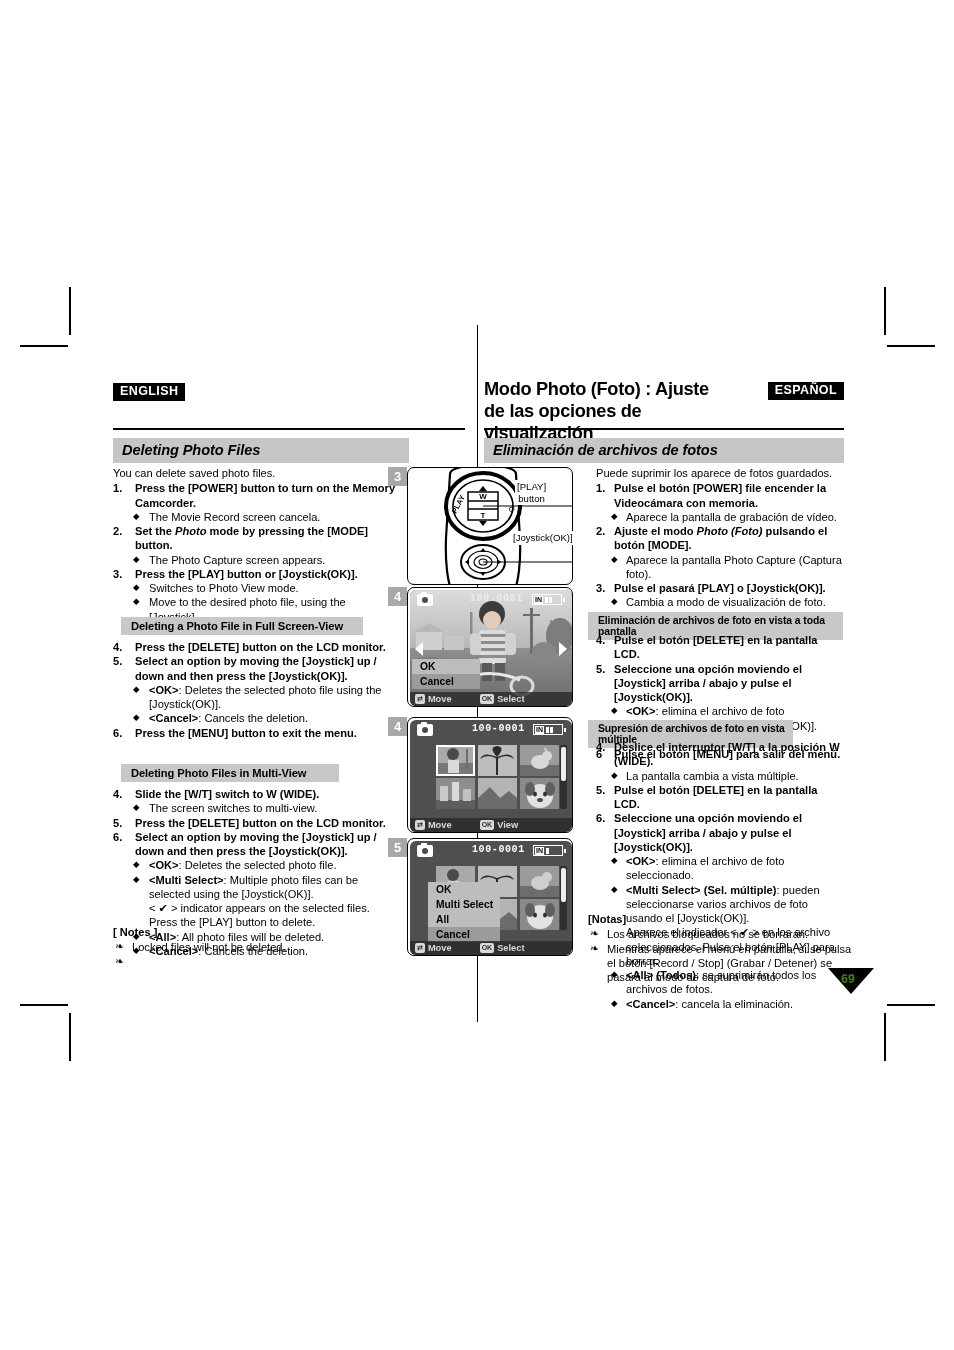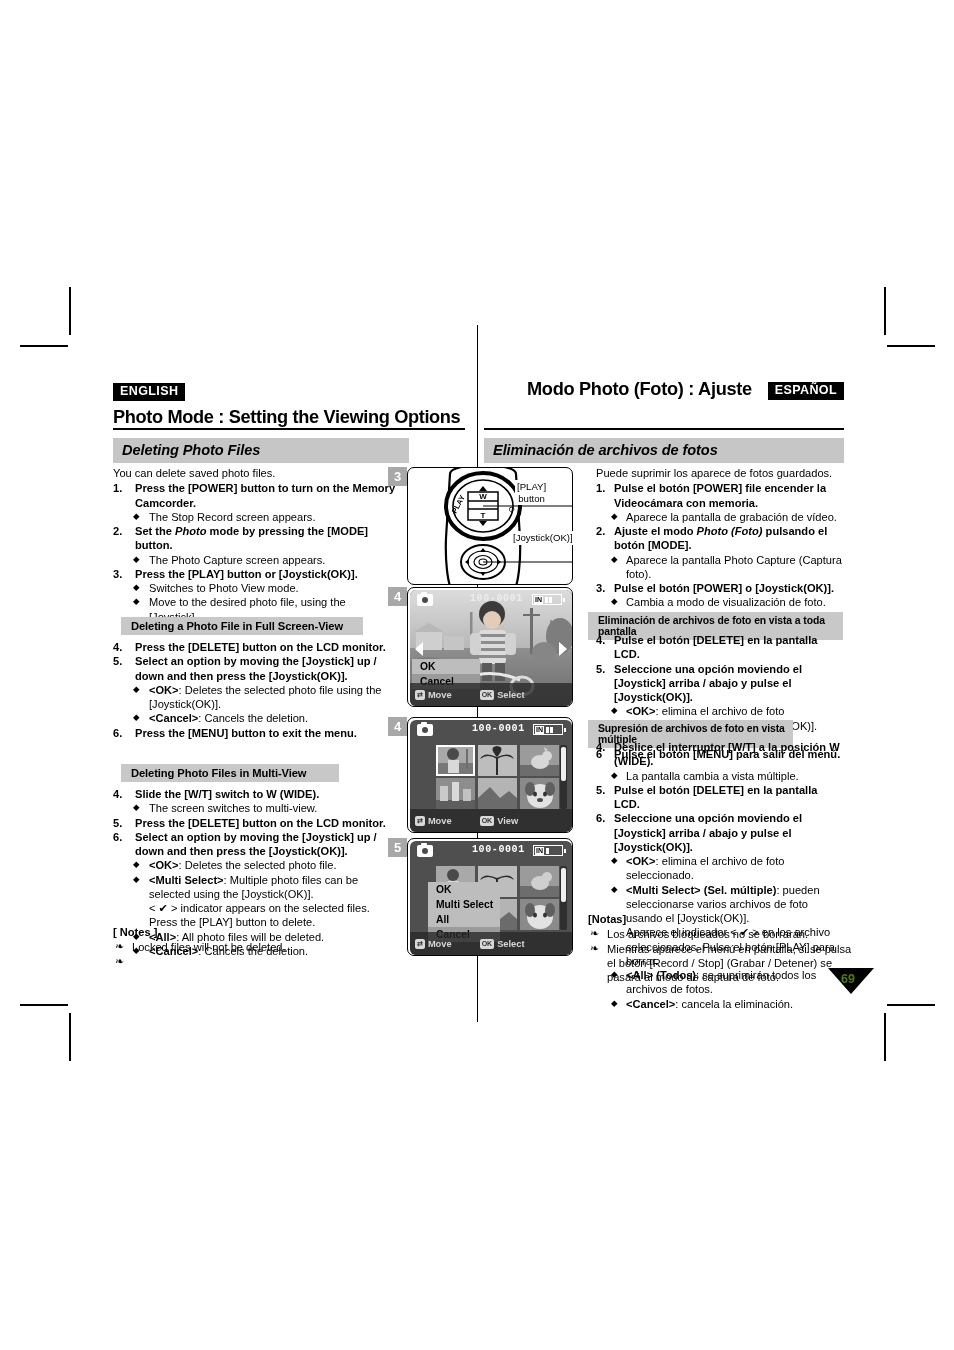--- a/index.html
+++ b/index.html
@@ -40,21 +40,20 @@
   .hdr-es {
     position: absolute; left: 484px; top: 378px; width: 360px;
   }
   .hdr-es-badge-wrap {
     position: absolute; right: 0; top: 2px;
   }
   .hdr-es-title {
     font-size: 18.2px; font-weight: bold; letter-spacing: -.3px;
     line-height: 1.22;
     width: 270px;
-    margin-left: 43px;
   }
   .hdr-rule {
     position: absolute; background: #000; height: 2px;
   }
 
   
   .secbar {
     position: absolute;
     background: #c6c6c6;
     font-style: italic; font-weight: bold;
@@ -187,21 +186,21 @@
   }
   .batt-in {
     font-size: 7px; font-weight: bold; color: #000;
     background: #fff; padding: 0 1px; margin-left: 1px;
     line-height: 8px;
   }
   .batt-bars { display: flex; gap: 1.5px; margin-left: 1.5px; }
   .batt-bars i { display: block; width: 3px; height: 6px; background: #fff; }
 
   .lcd-bottom {
-    position: absolute; left: 0; right: 0; bottom: 0; height: 23px;
+    position: absolute; left: 0; right: 0; bottom: 0; height: 14px;
     background: rgba(40,40,40,.78);
     display: flex; align-items: center;
   }
   .hint {
     display: flex; align-items: center; gap: 3px;
     color: #d8d8d8; font-size: 9.3px; font-weight: bold;
   }
   .hint .ic {
     background: #d8d8d8; color: #333;
     font-size: 7px; font-weight: bold;
@@ -267,47 +266,47 @@
   <div class="crop" style="left:887px;top:345px;width:48px;height:1.5px;"></div>
   <div class="crop" style="left:69px;top:1013px;width:1.5px;height:48px;"></div>
   <div class="crop" style="left:20px;top:1004px;width:48px;height:1.5px;"></div>
   <div class="crop" style="left:884px;top:1013px;width:1.5px;height:48px;"></div>
   <div class="crop" style="left:887px;top:1004px;width:48px;height:1.5px;"></div>
 
   <div class="crop" style="left:477px;top:325px;width:1.4px;height:697px;"></div>
 
   <div class="hdr-en">
     <span class="lang-badge">ENGLISH</span>
-    <div class="hdr-en-title">Photo Mode : Setting the Viewing Options</div>
   </div>
   <div class="hdr-rule" style="left:113px;top:428px;width:352px;"></div>
 
   <div class="hdr-es">
     <div class="hdr-es-badge-wrap">
       <span class="lang-badge">ESPAÑOL</span>
     </div>
     <div class="hdr-es-title">
       <div>Modo Photo (Foto) : Ajuste</div>
+      <div>de las opciones de visualización</div>
     </div>
   </div>
   <div class="hdr-rule" style="left:484px;top:428px;width:360px;"></div>
 
   <div class="secbar" style="left:113px;top:438px;width:296px;">Deleting Photo Files</div>
   <div class="secbar" style="left:484px;top:438px;width:360px;">Eliminación de archivos de fotos</div>
 
   <div class="col col-en en" style="top:466px;">
     <p class="plain">You can delete saved photo files.</p>
 
     <div class="step">
       <span class="num">1.</span>
       <span>Press the [POWER] button to turn on the Memory Camcorder.</span>
     </div>
     <div class="bullet">
       <span class="dia">◆</span>
-      <span>The Stop Record screen appears.</span>
+      <span>The Movie Record screen cancela.</span>
     </div>
 
     <div class="step">
       <span class="num">2.</span>
       <span>Set the <i class="em">Photo</i> mode by pressing the [MODE] button.</span>
     </div>
     <div class="bullet">
       <span class="dia">◆</span>
       <span>The Photo Capture screen appears.</span>
     </div>
@@ -419,21 +418,21 @@
       <span class="num">2.</span>
       <span>Ajuste el modo <i class="em">Photo (Foto)</i> pulsando el botón [MODE].</span>
     </div>
     <div class="bullet">
       <span class="dia">◆</span>
       <span>Aparece la pantalla Photo Capture (Captura foto).</span>
     </div>
 
     <div class="step">
       <span class="num">3.</span>
-      <span>Pulse el botón [POWER] o [Joystick(OK)].</span>
+      <span>Pulse el pasará [PLAY] o [Joystick(OK)].</span>
     </div>
     <div class="bullet">
       <span class="dia">◆</span>
       <span>Cambia a modo de visualización de foto.</span>
     </div>
     <div class="bullet">
       <span class="dia">◆</span>
       <span>Vaya al archivo de foto que desea utilizando el [Joystick].</span>
     </div>
   </div>

